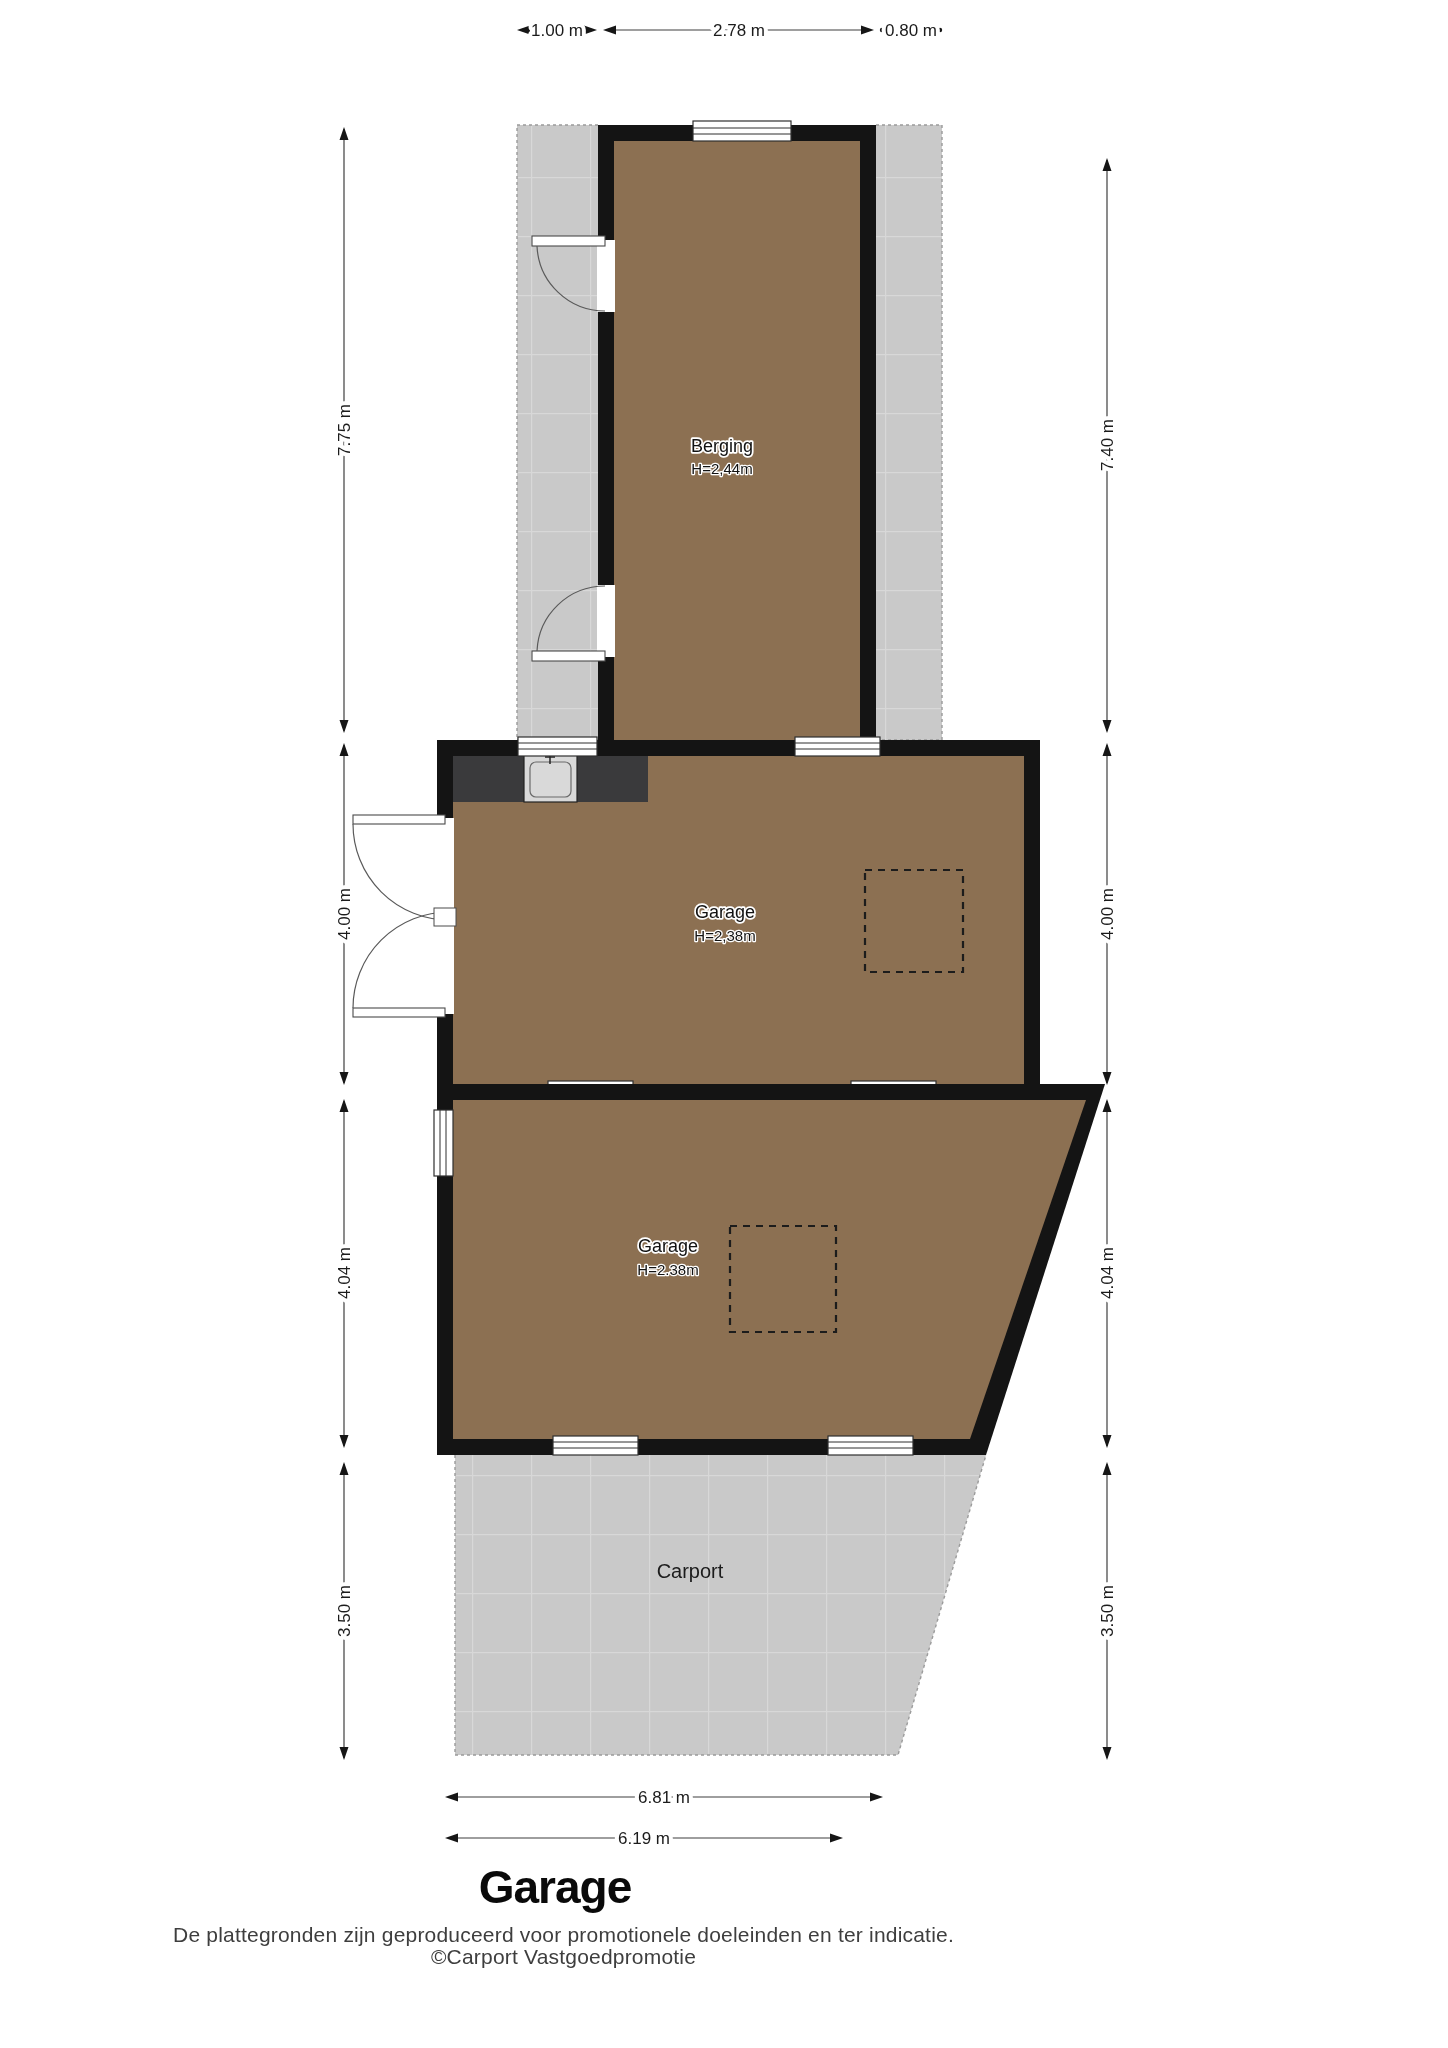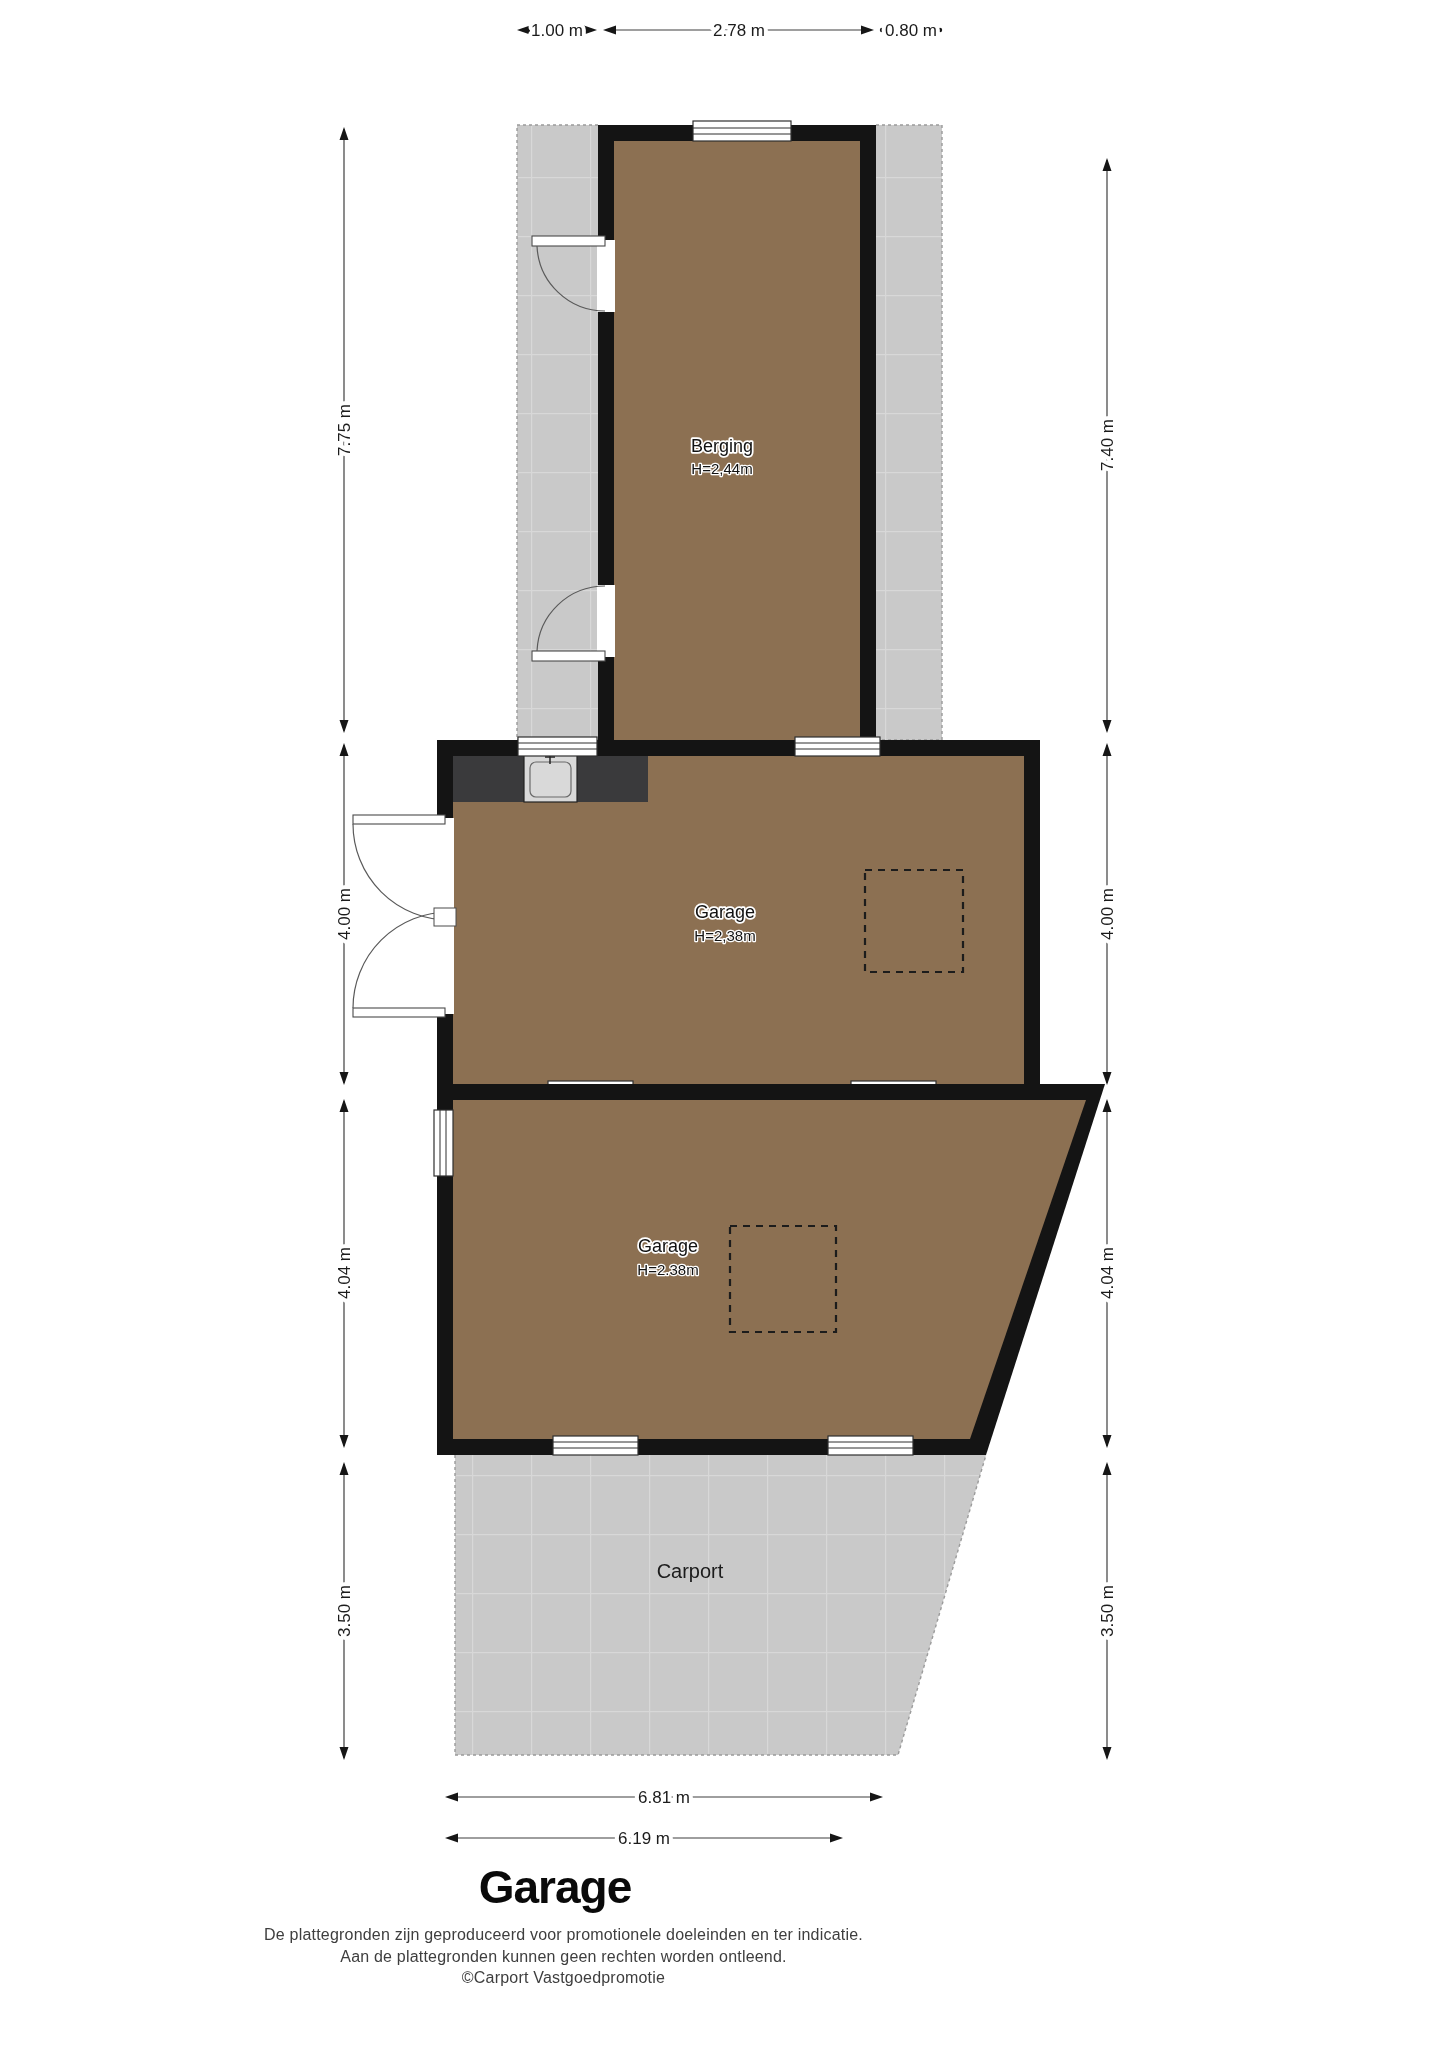--- a/index.html
+++ b/index.html
@@ -34,21 +34,21 @@
             text-anchor:middle;paint-order:stroke;stroke:#ffffff;stroke-width:8px;stroke-linejoin:round;}
 
   .room-name{font-family:"Liberation Sans",sans-serif;font-size:18px;fill:#121212;text-anchor:middle;
              paint-order:stroke;stroke:#ffffff;stroke-width:3.4px;stroke-linejoin:round;}
   .room-h{font-family:"Liberation Sans",sans-serif;font-size:15px;fill:#121212;text-anchor:middle;
           paint-order:stroke;stroke:#ffffff;stroke-width:2.6px;stroke-linejoin:round;}
   .carport-label{font-family:"Liberation Sans",sans-serif;font-size:20px;fill:#1c1c1c;text-anchor:middle;}
 
   .footer{position:absolute;left:0;top:1860px;width:1110px;text-align:center;}
   .plan-title{font-size:46px;font-weight:700;color:#0a0a0a;letter-spacing:-1px;margin-bottom:10px;}
-  .disclaimer{font-size:16px;color:#3e3e3e;line-height:21.5px;letter-spacing:.2px;padding-left:17px;}
+  .disclaimer{font-size:21px;color:#3e3e3e;line-height:21.5px;letter-spacing:.2px;padding-left:17px;}
 </style>
 </head>
 <body>
 
 <div class="page">
 
 <svg width="1448" height="2048" viewBox="0 0 1448 2048">
   <defs>
     <pattern id="tiles" width="59" height="59" patternUnits="userSpaceOnUse">
       <rect class="paving-fill" width="59" height="59"></rect>
@@ -249,18 +249,17 @@
     <polygon class="dim-arrow" points="445,1838 458,1833.5 458,1842.5"></polygon>
     <polygon class="dim-arrow" points="843,1838 830,1833.5 830,1842.5"></polygon>
     <text class="dim-text" x="644" y="1844">6.19 m</text>
   </g>
 </svg>
 
   <div class="footer">
     <div class="plan-title">Garage</div>
     <div class="disclaimer">
       <div>De plattegronden zijn geproduceerd voor promotionele doeleinden en ter indicatie.</div>
-      <div>Aan de plattegronden kunnen geen rechten worden ontleend.</div>
       <div>©Carport Vastgoedpromotie</div>
     </div>
   </div>
 
 </div>
 
 </body></html>

